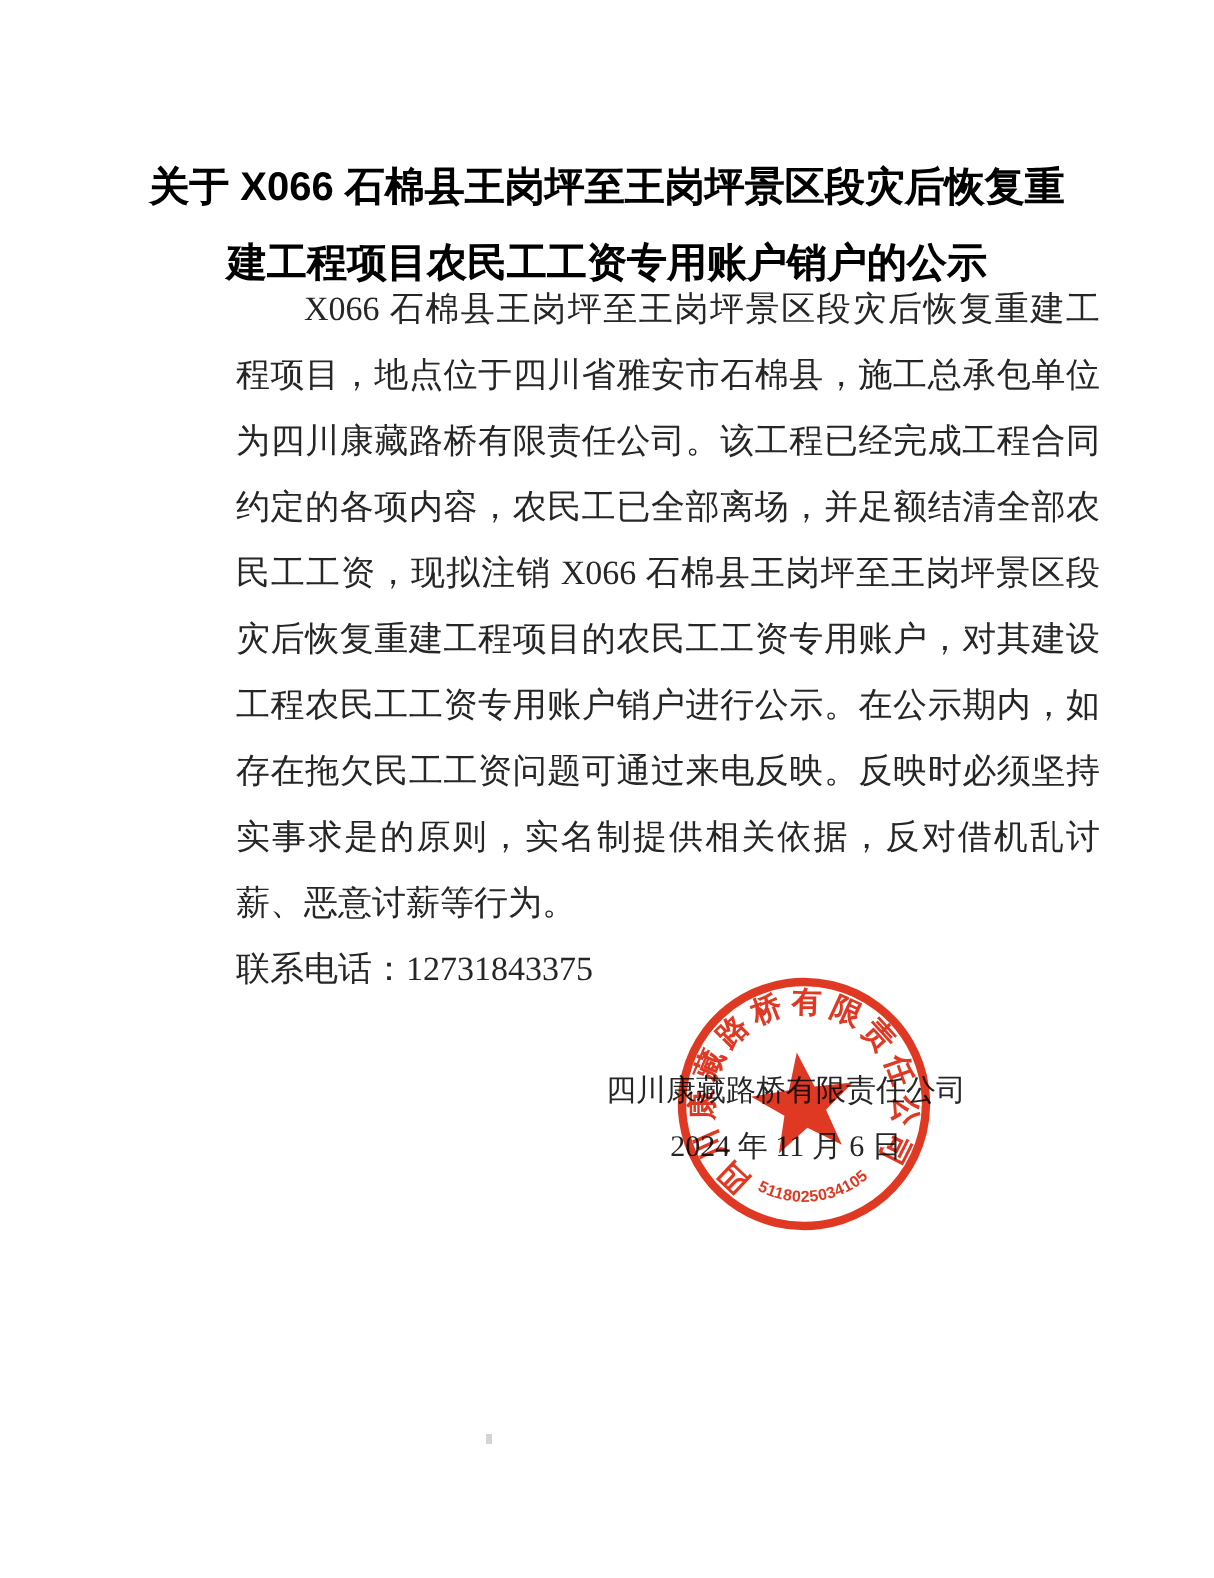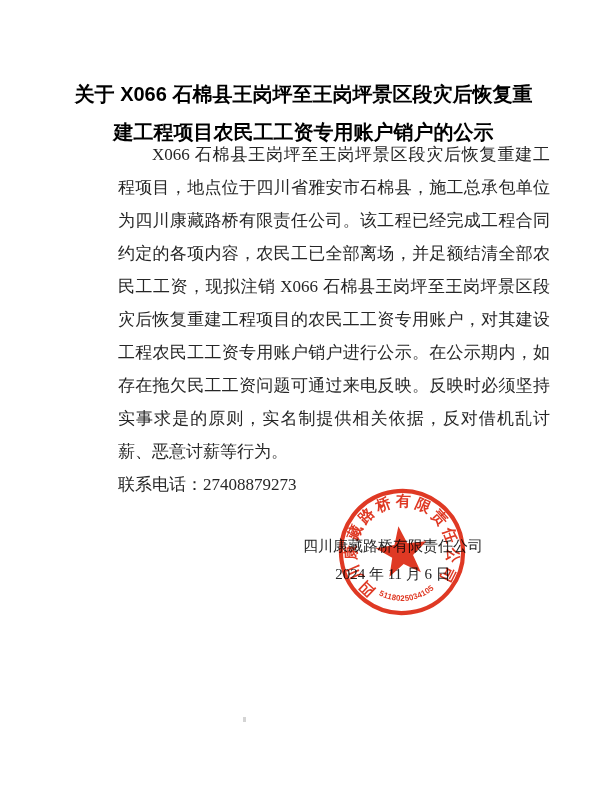--- a/index.html
+++ b/index.html
@@ -76,21 +76,21 @@
 </style>
 </head>
 <body>
 
 <div class="page">
 
   <h1 class="title">关于 X066 石棉县王岗坪至王岗坪景区段灾后恢复重建工程项目农民工工资专用账户销户的公示</h1>
 
   <div class="body-text">
     <p class="para indent">X066 石棉县王岗坪至王岗坪景区段灾后恢复重建工程项目，地点位于四川省雅安市石棉县，施工总承包单位为四川康藏路桥有限责任公司。该工程已经完成工程合同约定的各项内容，农民工已全部离场，并足额结清全部农民工工资，现拟注销 X066 石棉县王岗坪至王岗坪景区段灾后恢复重建工程项目的农民工工资专用账户，对其建设工程农民工工资专用账户销户进行公示。在公示期内，如存在拖欠民工工资问题可通过来电反映。反映时必须坚持实事求是的原则，实名制提供相关依据，反对借机乱讨薪、恶意讨薪等行为。</p>
-    <p class="para">联系电话：27408879273</p>
+    <p class="para">联系电话：12731843375</p>
   </div>
 
   <div class="signature">
     <div class="sig-company">四川康藏路桥有限责任公司</div>
     <div class="sig-date">2024 年 11 月 6 日</div>
   </div>
 
   <svg class="seal" viewBox="0 0 140 140" aria-hidden="true">
     <circle class="seal-ring" cx="70" cy="70" r="61"></circle>
     <polygon class="seal-star" points="70,44 76.5,62.1 95.7,62.7 80.5,74.4 85.9,92.8 70,82 54.1,92.8 59.5,74.4 44.3,62.7 63.5,62.1"></polygon>

